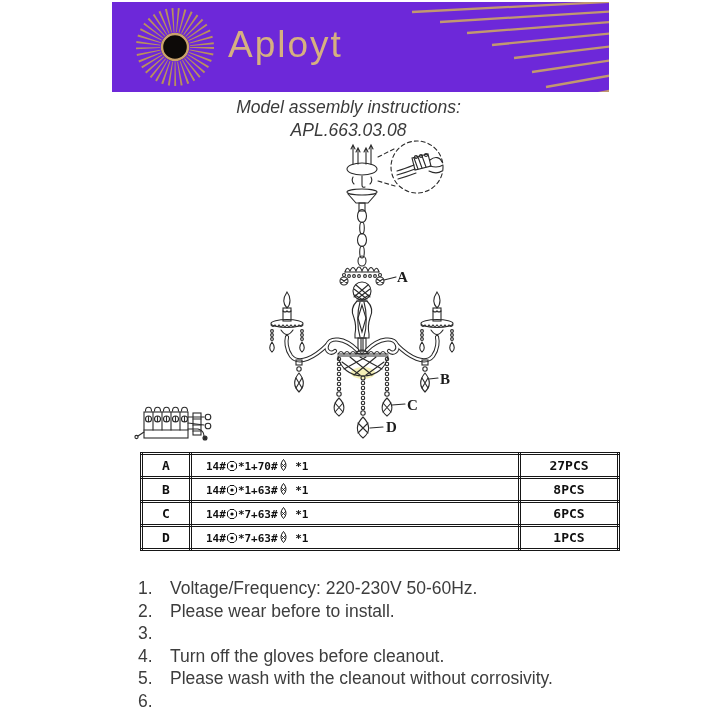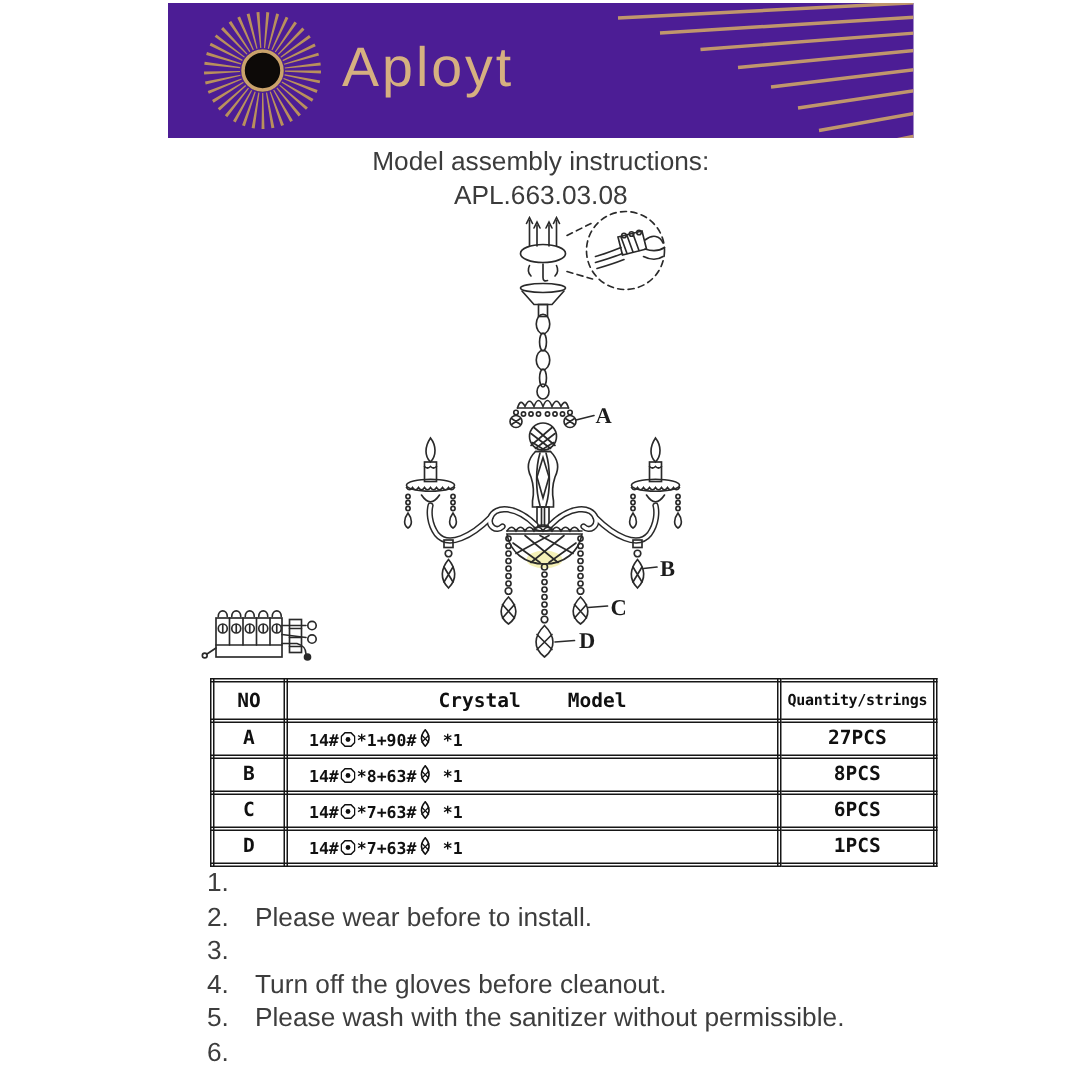--- a/index.html
+++ b/index.html
@@ -1,24 +1,24 @@
 <!DOCTYPE html>
 <html><head>
 <meta charset="utf-8">
 <style>
   html,body{margin:0;padding:0;}
   body{width:720px;height:720px;background:#ffffff;position:relative;overflow:hidden;
        font-family:"Liberation Sans",sans-serif;}
   
-  .banner{position:absolute;left:112px;top:2px;width:497px;height:90px;background:#4c1d95;overflow:hidden;}
+  .banner{position:absolute;left:112px;top:2px;width:497px;height:90px;background:#6d28d9;overflow:hidden;}
   .banner svg{position:absolute;left:0;top:0;}
   .brand{position:absolute;left:116px;top:22px;color:#d6b080;font-size:37px;font-weight:300;
          letter-spacing:2px;font-family:"Liberation Sans",sans-serif;}
   
-  .titleblock{position:absolute;left:112px;top:96px;width:497px;text-align:center;color:#3b3b3b;}
+  .titleblock{position:absolute;left:100px;top:96px;width:497px;text-align:center;color:#3b3b3b;font-style:italic;}
   .titleblock div{font-size:17.5px;line-height:23px;}
   
   .diagram{position:absolute;left:0;top:135px;}
   
   .parts{position:absolute;left:140px;top:452px;border-collapse:collapse;
          font-family:"DejaVu Sans Mono",monospace;color:#101010;}
   .parts td,.parts th{border:3px double #161616;padding:0 4px;}
   .parts th{height:24px;font-size:13px;font-weight:bold;}
   .parts td{height:21px;font-size:13px;font-weight:bold;text-align:center;}
   .col-no{width:38px;text-align:center;}
@@ -310,42 +310,37 @@
       <circle cx="208" cy="426" r="2.8"></circle>
     <path d="M188,429 L198,429 C202,430 204,433 204,436"></path>
       <circle cx="205" cy="438" r="2" fill="#2a2a2a"></circle>
     <path d="M144,432 L138,436"></path>
       <circle cx="136.5" cy="437" r="1.6"></circle>
   </g>
 </svg>
 
 <table class="parts">
   <tbody>
-      <tr>
-    <th class="col-no">NO</th>
-    <th class="col-model">Crystal    Model</th>
-    <th class="col-qty">Quantity/strings</th>
-  </tr>
   <tr>
     <td class="col-no">A</td>
     <td class="col-model"><span>14#</span><svg class="crysticon" width="10" height="10" viewBox="0 0 10 10">
             <polygon points="3,0.5 7,0.5 9.5,3 9.5,7 7,9.5 3,9.5 0.5,7 0.5,3" fill="none" stroke="#101010"></polygon>
             <circle cx="5" cy="5" r="1.6" fill="#101010"></circle>
-          </svg><span>*1+90#</span><svg class="crysticon" width="9" height="12" viewBox="0 0 9 12">
+          </svg><span>*1+70#</span><svg class="crysticon" width="9" height="12" viewBox="0 0 9 12">
             <path d="M4.5,0.5 C1.5,4 1,8 4.5,11.5 C8,8 7.5,4 4.5,0.5 Z" fill="none" stroke="#101010"></path>
             <path d="M2,4 L7,9 M7,4 L2,9" stroke="#101010" stroke-width="0.8"></path>
           </svg><span> *1</span></td>
     <td class="col-qty">27PCS</td>
   </tr>
   <tr>
     <td class="col-no">B</td>
     <td class="col-model"><span>14#</span><svg class="crysticon" width="10" height="10" viewBox="0 0 10 10">
             <polygon points="3,0.5 7,0.5 9.5,3 9.5,7 7,9.5 3,9.5 0.5,7 0.5,3" fill="none" stroke="#101010"></polygon>
             <circle cx="5" cy="5" r="1.6" fill="#101010"></circle>
-          </svg><span>*8+63#</span><svg class="crysticon" width="9" height="12" viewBox="0 0 9 12">
+          </svg><span>*1+63#</span><svg class="crysticon" width="9" height="12" viewBox="0 0 9 12">
             <path d="M4.5,0.5 C1.5,4 1,8 4.5,11.5 C8,8 7.5,4 4.5,0.5 Z" fill="none" stroke="#101010"></path>
             <path d="M2,4 L7,9 M7,4 L2,9" stroke="#101010" stroke-width="0.8"></path>
           </svg><span> *1</span></td>
     <td class="col-qty">8PCS</td>
   </tr>
   <tr>
     <td class="col-no">C</td>
     <td class="col-model"><span>14#</span><svg class="crysticon" width="10" height="10" viewBox="0 0 10 10">
             <polygon points="3,0.5 7,0.5 9.5,3 9.5,7 7,9.5 3,9.5 0.5,7 0.5,3" fill="none" stroke="#101010"></polygon>
             <circle cx="5" cy="5" r="1.6" fill="#101010"></circle>
@@ -365,32 +360,33 @@
             <path d="M2,4 L7,9 M7,4 L2,9" stroke="#101010" stroke-width="0.8"></path>
           </svg><span> *1</span></td>
     <td class="col-qty">1PCS</td>
   </tr>
 </tbody>
   </table>
 
 <div class="instructions">
   <div class="instr-row">
     <span class="instr-num">1.</span>
+    <span class="instr-text">Voltage/Frequency: 220-230V 50-60Hz.</span>
   </div>
   <div class="instr-row">
     <span class="instr-num">2.</span>
     <span class="instr-text">Please wear before to install.</span>
   </div>
   <div class="instr-row">
     <span class="instr-num">3.</span>
   </div>
   <div class="instr-row">
     <span class="instr-num">4.</span>
     <span class="instr-text">Turn off the gloves before cleanout.</span>
   </div>
   <div class="instr-row">
     <span class="instr-num">5.</span>
-    <span class="instr-text">Please wash with the sanitizer without permissible.</span>
+    <span class="instr-text">Please wash with the cleanout without corrosivity.</span>
   </div>
   <div class="instr-row">
     <span class="instr-num">6.</span>
   </div>
 </div>
 
 </body></html>

